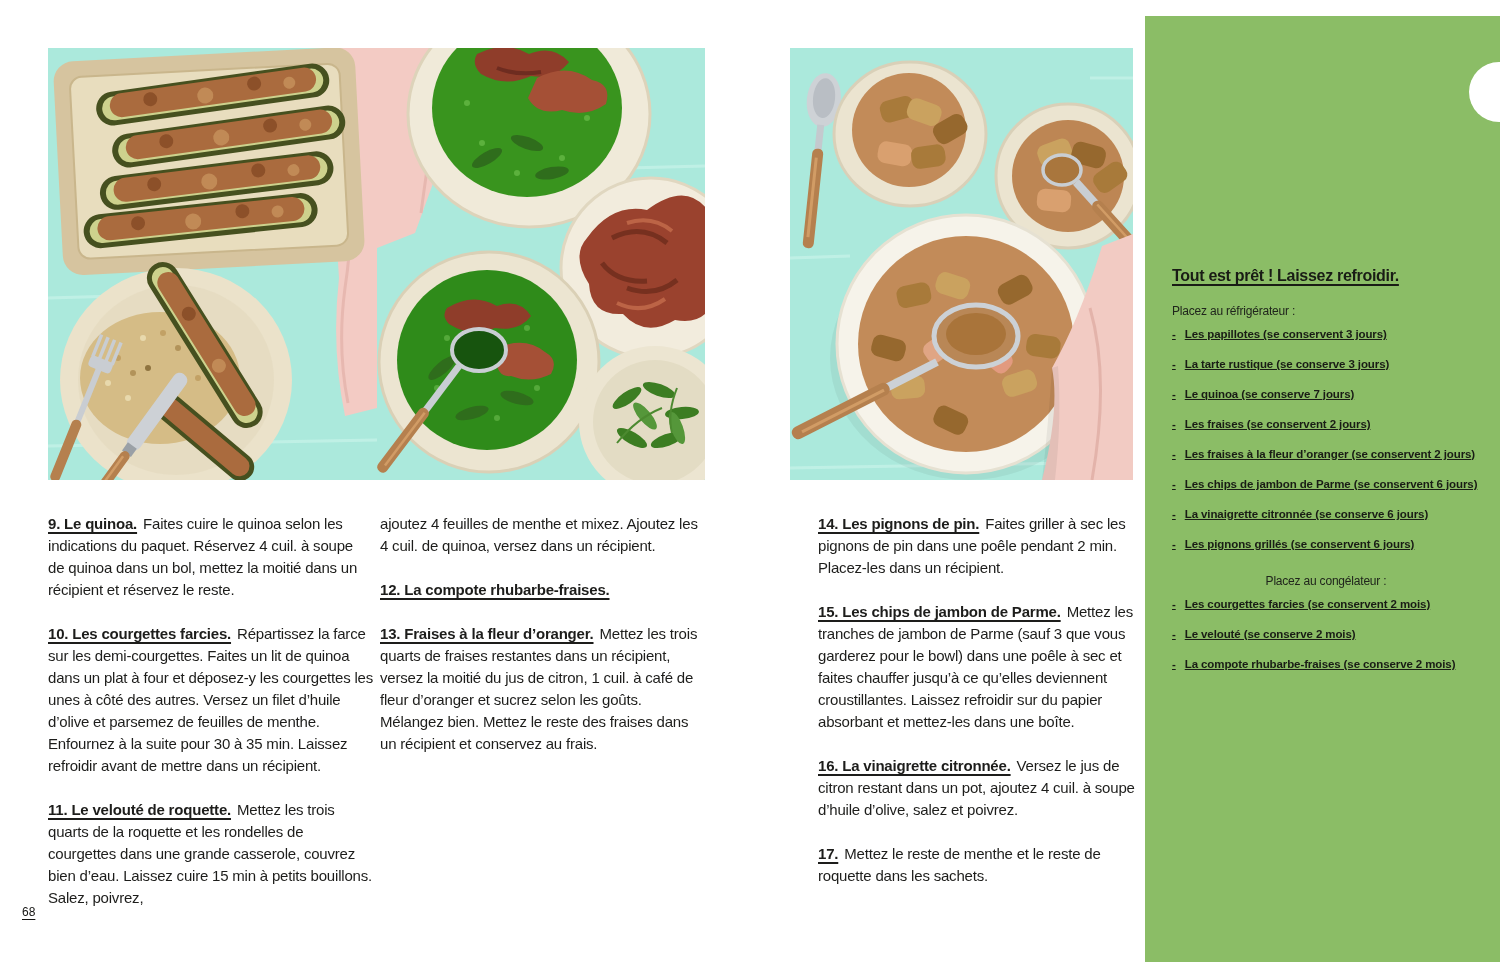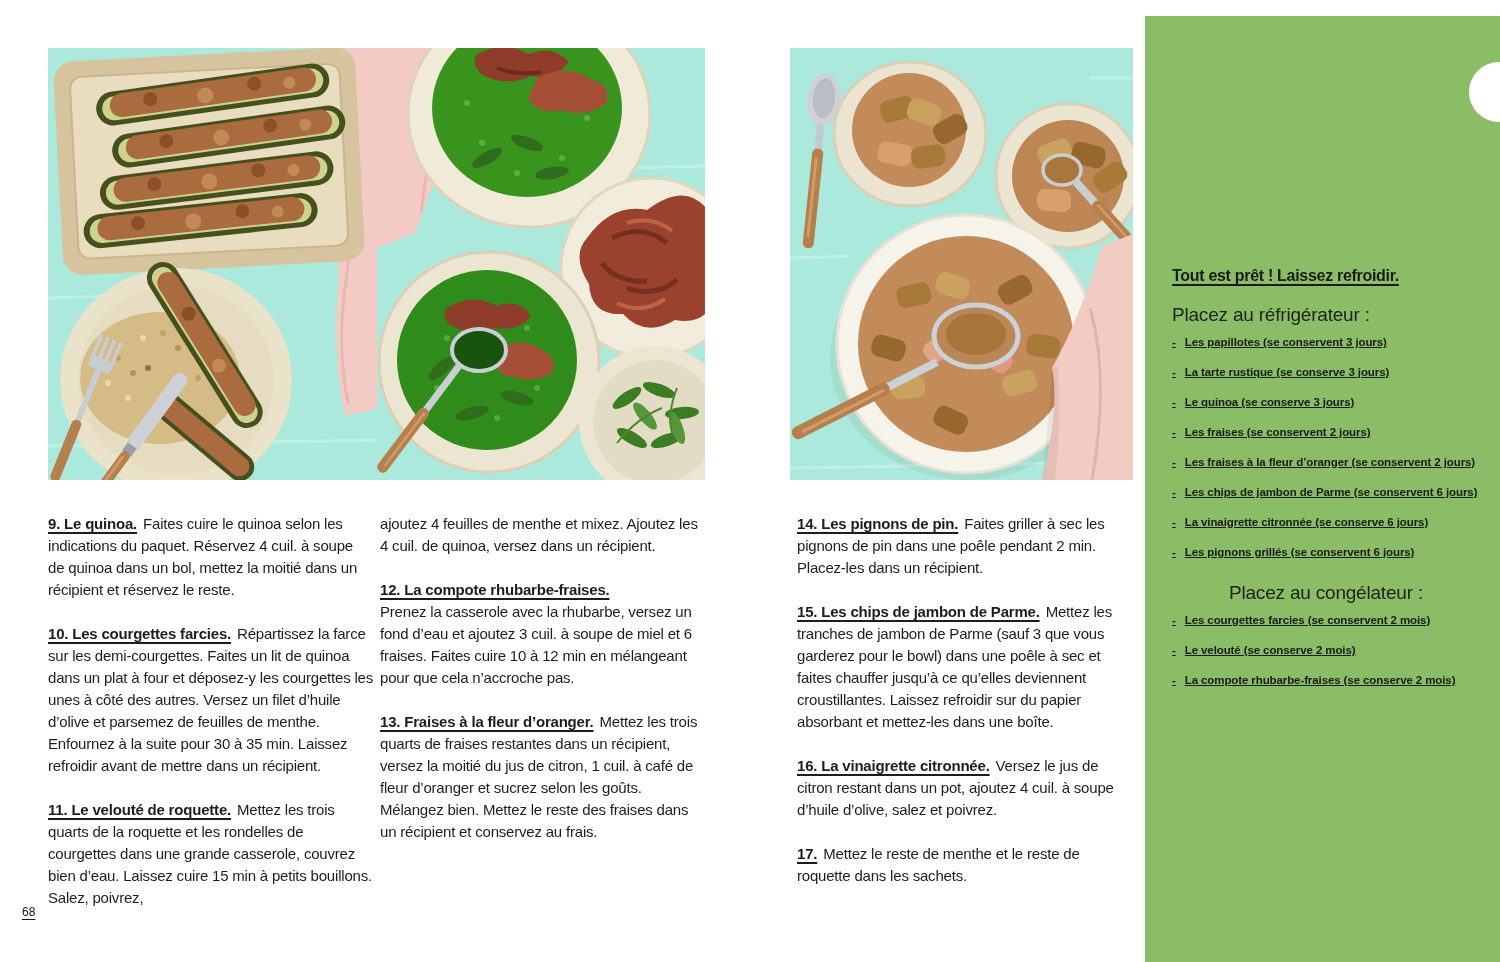--- a/index.html
+++ b/index.html
@@ -8,39 +8,39 @@
     font-family:"Liberation Sans","DejaVu Sans",sans-serif;color:#1d1d1b;
   }
   .photo{position:absolute;top:48px;display:block;}
   #photo1{left:48px;}
   #photo2{left:377px;}
   #photo3{left:790px;}
 
   .col{position:absolute;top:513px;font-size:15px;line-height:22px;letter-spacing:-0.2px;color:#1d1d1b;}
   #col1{left:48px;width:325px;}
   #col2{left:380px;width:322px;}
-  #col3{left:797px;width:318px;}
+  #col3{left:818px;width:318px;}
   .para{margin:0 0 22px 0;}
   .para:last-child{margin-bottom:0;}
   .ph{font-weight:bold;text-decoration:underline;text-decoration-thickness:1.5px;text-underline-offset:3px;margin-right:6px;}
   .ph.block{display:block;margin-right:0;}
 
   .sidebar{
     position:absolute;left:1145px;top:16px;width:355px;height:962px;
     background:#8bbd66;color:#191c15;box-sizing:border-box;
     padding:251px 20px 0 27px;
   }
   .corner-circle{
     position:absolute;top:46px;right:-29px;width:60px;height:60px;border-radius:50%;background:#ffffff;
   }
   .s-title{
     margin:0 0 19px 0;font-size:16px;font-weight:bold;letter-spacing:-0.3px;
     text-decoration:underline;text-decoration-thickness:1.5px;text-underline-offset:3px;
   }
-  .s-label{margin:0 0 9px 0;font-size:19px;letter-spacing:-0.2px;color:#20251c;}
+  .s-label{margin:0 0 9px 0;font-size:12px;letter-spacing:-0.2px;color:#20251c;}
   .s-label2{margin-top:22px;text-align:center;}
   .s-list{list-style:none;margin:0;padding:0;}
   .s-list li{font-size:11.5px;font-weight:bold;line-height:15px;letter-spacing:-0.1px;margin:0 0 15px 0;text-decoration:underline;}
   .s-list .dash{padding-right:9px;}
   .s-list .cont{margin-top:1px;}
 
   .pageno{position:absolute;left:22px;top:905px;font-size:12px;letter-spacing:0;
     text-decoration:underline;text-decoration-thickness:1px;text-underline-offset:3px;color:#141412;}
 </style>
 </head>
@@ -269,40 +269,40 @@
   </svg>
 
   <div id="col1" class="col">
     <p class="para"><span class="ph">9. Le quinoa.</span><span>Faites cuire le quinoa selon les indications du paquet. Réservez 4 cuil. à soupe de quinoa dans un bol, mettez la moitié dans un récipient et réservez le reste.</span></p>
     <p class="para"><span class="ph">10. Les courgettes farcies.</span><span>Répartissez la farce sur les demi-courgettes. Faites un lit de quinoa dans un plat à four et déposez-y les courgettes les unes à côté des autres. Versez un filet d’huile d’olive et parsemez de feuilles de menthe. Enfournez à la suite pour 30 à 35 min. Laissez refroidir avant de mettre dans un récipient.</span></p>
     <p class="para"><span class="ph">11. Le velouté de roquette.</span><span>Mettez les trois quarts de la roquette et les rondelles de courgettes dans une grande casserole, couvrez bien d’eau. Laissez cuire 15 min à petits bouillons. Salez, poivrez,</span></p>
   </div>
 
   <div id="col2" class="col">
     <p class="para"><span>ajoutez 4 feuilles de menthe et mixez. Ajoutez les 4 cuil. de quinoa, versez dans un récipient.</span></p>
-    <p class="para"><span class="ph block">12. La compote rhubarbe-fraises.</span><span>Prenez la casserole avec la rhubarbe, versez un fond d’eau et ajoutez 3 cuil. à soupe de miel et 6 fraises. Faites cuire 10 à 12 min en mélangeant pour que cela n’accroche pas.</span></p>
+    <p class="para"><span class="ph block">12. La compote rhubarbe-fraises.</span></p>
     <p class="para"><span class="ph">13. Fraises à la fleur d’oranger.</span><span>Mettez les trois quarts de fraises restantes dans un récipient, versez la moitié du jus de citron, 1 cuil. à café de fleur d’oranger et sucrez selon les goûts. Mélangez bien. Mettez le reste des fraises dans un récipient et conservez au frais.</span></p>
   </div>
 
   <div id="col3" class="col">
     <p class="para"><span class="ph">14. Les pignons de pin.</span><span>Faites griller à sec les pignons de pin dans une poêle pendant 2 min. Placez-les dans un récipient.</span></p>
     <p class="para"><span class="ph">15. Les chips de jambon de Parme.</span><span>Mettez les tranches de jambon de Parme (sauf 3 que vous garderez pour le bowl) dans une poêle à sec et faites chauffer jusqu’à ce qu’elles deviennent croustillantes. Laissez refroidir sur du papier absorbant et mettez-les dans une boîte.</span></p>
     <p class="para"><span class="ph">16. La vinaigrette citronnée.</span><span>Versez le jus de citron restant dans un pot, ajoutez 4 cuil. à soupe d’huile d’olive, salez et poivrez.</span></p>
     <p class="para"><span class="ph">17.</span><span>Mettez le reste de menthe et le reste de roquette dans les sachets.</span></p>
   </div>
 
   <aside class="sidebar">
     <div class="corner-circle"></div>
     <h2 class="s-title">Tout est prêt ! Laissez refroidir.</h2>
 
     <p class="s-label">Placez au réfrigérateur :</p>
     <ul class="s-list">
       <li><span class="dash">-</span><span>Les papillotes (se conservent 3 jours)</span></li>
       <li><span class="dash">-</span><span>La tarte rustique (se conserve 3 jours)</span></li>
-      <li><span class="dash">-</span><span>Le quinoa (se conserve 3 jours)</span></li>
+      <li><span class="dash">-</span><span>Le quinoa (se conserve 7 jours)</span></li>
       <li><span class="dash">-</span><span>Les fraises (se conservent 2 jours)</span></li>
       <li><span class="dash">-</span><span>Les fraises à la fleur d’oranger (se conservent 2 jours)</span></li>
       <li><span class="dash">-</span><span>Les chips de jambon de Parme (se conservent 6 jours)</span></li>
       <li><span class="dash">-</span><span>La vinaigrette citronnée (se conserve 6 jours)</span></li>
       <li><span class="dash">-</span><span>Les pignons grillés (se conservent 6 jours)</span></li>
     </ul>
 
     <p class="s-label s-label2">Placez au congélateur :</p>
     <ul class="s-list">
       <li><span class="dash">-</span><span>Les courgettes farcies (se conservent 2 mois)</span></li>

